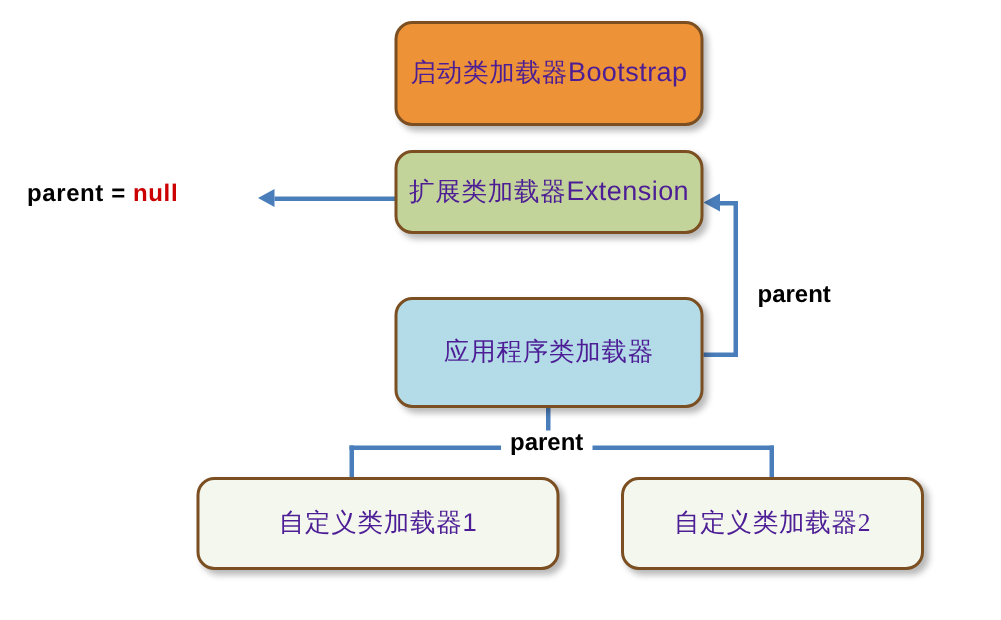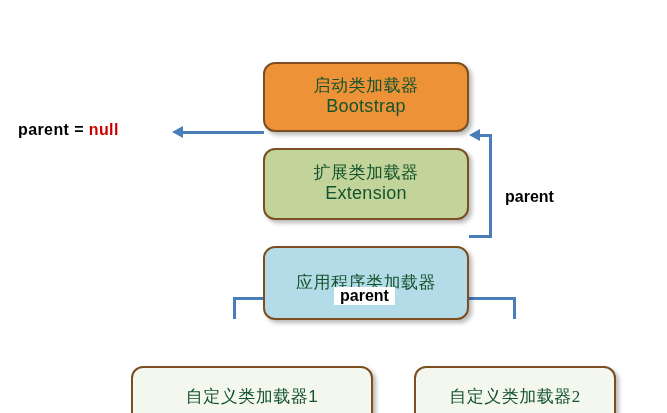--- a/index.html
+++ b/index.html
@@ -18,42 +18,41 @@
     overflow: hidden;
   }
 
   
   .node {
     position: absolute;
     box-sizing: border-box;
     border: 2px solid #7B4F21;
     border-radius: 12px;
     display: flex;
-    flex-direction: column;
+    flex-direction: row;
     align-items: center;
     justify-content: center;
     text-align: center;
-    color: #14532d;
+    color: #4c1d95;
     box-shadow: 3px 3px 4px rgba(0,0,0,0.28);
     z-index: 5;
-    margin-top: 48px;
   }
   .node .cn {
     font-size: 17px;
     line-height: 1.22;
     letter-spacing: 0.5px;
   }
   .node .en {
     font-size: 18px;
     line-height: 1.22;
     letter-spacing: 0.3px;
   }
 
   #node-bootstrap   { left: 263px; top: 14px;  width: 206px; height: 70px;  background: #ED9237; }
-  #node-extension   { left: 263px; top: 100px; width: 206px; height: 72px;  background: #C3D49A; justify-content: center; }
+  #node-extension   { left: 263px; top: 100px; width: 206px; height: 56px;  background: #C3D49A; justify-content: center; }
   #node-application { left: 263px; top: 198px; width: 206px; height: 74px;  background: #B4DCE8; }
   #node-custom1     { left: 131px; top: 318px; width: 242px; height: 62px;  background: #F4F7EE; }
   #node-custom2     { left: 414px; top: 318px; width: 202px; height: 62px;  background: #F4F7EE; font-family: Liberation Serif, serif; }
 
   
   .ln-h, .ln-v {
     position: absolute;
     background: #4A7EBB;
     z-index: 2;
   }

